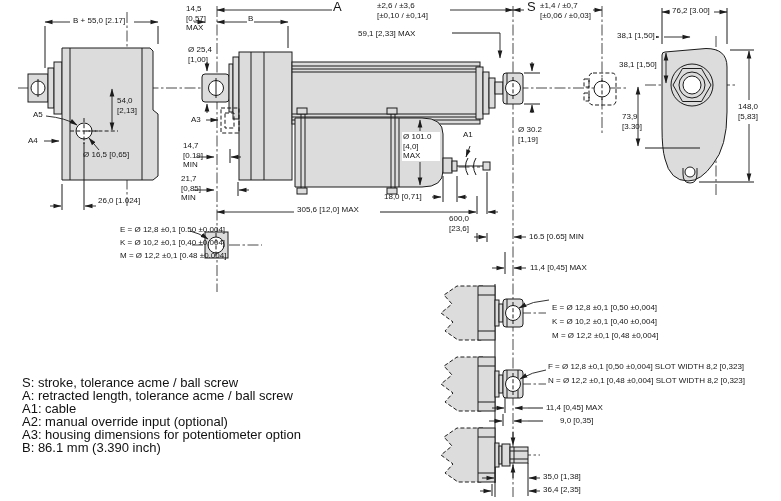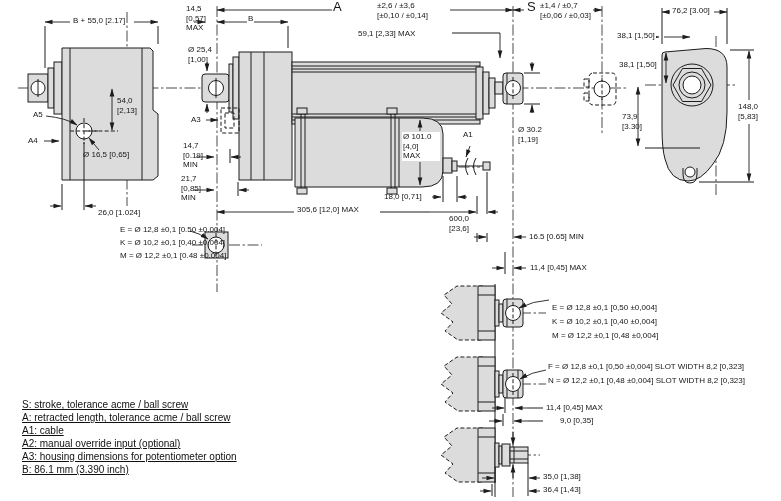--- a/index.html
+++ b/index.html
@@ -5,21 +5,21 @@
   html,body{margin:0;padding:0;background:#fff;}
   #stage{position:relative;width:781px;height:501px;background:#ffffff;overflow:hidden;
          font-family:"Liberation Sans","DejaVu Sans",sans-serif;color:#111;}
   #stage svg{position:absolute;left:0;top:0;}
   .lb{position:absolute;font-size:8px;line-height:9.5px;white-space:nowrap;color:#161616;}
   .c{white-space:pre-line;text-align:left;}
   .big{font-size:13px;line-height:13px;}
   .bg{background:#fff;padding:0 1px;}
   .note{font-size:8px;line-height:14px;white-space:pre-line;}
   .n13{line-height:13px;margin-left:28px;}
-  .legend{position:absolute;left:22px;top:398px;font-size:10px;line-height:13px;text-decoration:underline;}
+  .legend{position:absolute;left:22px;top:376px;font-size:13px;line-height:13px;}
   
   .s{stroke:#1c1c1c;stroke-width:1;fill:none;}
   .f{fill:#dcdcdc;stroke:#1c1c1c;stroke-width:1;}
   .w{fill:#ffffff;stroke:#1c1c1c;stroke-width:1;}
   .d{stroke-dasharray:4 2.2;}
   .cl{stroke:#1c1c1c;stroke-width:.8;fill:none;stroke-dasharray:11 2.5 2.5 2.5;}
   .dim{stroke:#1c1c1c;stroke-width:.9;fill:none;}
 </style>
 </head>
 <body>
@@ -252,21 +252,21 @@
   <line class="dim" x1="749" y1="51" x2="749" y2="100" marker-start="url(#a)"></line>
   <line class="dim" x1="749" y1="124" x2="749" y2="181" marker-end="url(#a)"></line>
 </svg>
 
 <div class="lb bg" style="left:72px;top:16px;">B + 55,0 [2.17]</div>
 <div class="lb c" style="left:117px;top:96px;width:34px;text-align:left;">54,0
 [2,13]</div>
 <div class="lb" style="left:33px;top:110px;">A5</div>
 <div class="lb" style="left:28px;top:136px;">A4</div>
 <div class="lb" style="left:83px;top:150px;">Ø 16,5 [0,65]</div>
-<div class="lb" style="left:98px;top:208px;">26,0 [1.024]</div>
+<div class="lb" style="left:98px;top:196px;">26,0 [1.024]</div>
 
 <div class="lb c" style="left:186px;top:4px;width:28px;">14,5
 [0,57]
 MAX</div>
 <div class="lb big bg" style="left:332px;top:0px;">A</div>
 <div class="lb c bg" style="left:376px;top:1px;width:72px;">±2,6 / ±3,6
 [±0,10 / ±0,14]</div>
 <div class="lb bg" style="left:247px;top:14px;">B</div>
 <div class="lb big bg" style="left:526px;top:0px;">S</div>
 <div class="lb c bg" style="left:539px;top:1px;width:52px;">±1,4 / ±0,7
@@ -306,21 +306,21 @@
 <div class="lb" style="left:529px;top:232px;">16.5 [0.65] MIN</div>
 <div class="lb" style="left:530px;top:263px;">11,4 [0,45] MAX</div>
 <div class="lb note" style="left:552px;top:293px;margin-top:8px;">E = Ø 12,8 ±0,1 [0,50 ±0,004]
 K = Ø 10,2 ±0,1 [0,40 ±0,004]
 M = Ø 12,2 ±0,1 [0,48 ±0,004]</div>
 <div class="lb note" style="left:548px;top:360px;">F = Ø 12,8 ±0,1 [0,50 ±0,004] SLOT WIDTH 8,2 [0,323]
 N = Ø 12,2 ±0,1 [0,48 ±0,004] SLOT WIDTH 8,2 [0,323]</div>
 <div class="lb" style="left:546px;top:403px;">11,4 [0,45] MAX</div>
 <div class="lb" style="left:546px;top:416px;margin-left:14px;">9,0 [0,35]</div>
 <div class="lb" style="left:543px;top:472px;">35,0 [1,38]</div>
-<div class="lb" style="left:543px;top:485px;">36,4 [1,43]</div>
+<div class="lb" style="left:543px;top:485px;">36,4 [2,35]</div>
 
 <div class="legend">
   <div>S: stroke, tolerance acme / ball screw</div>
   <div>A: retracted length, tolerance acme / ball screw</div>
   <div>A1: cable</div>
   <div>A2: manual override input (optional)</div>
   <div>A3: housing dimensions for potentiometer option</div>
   <div>B: 86.1 mm (3.390 inch)</div>
 </div>
 

